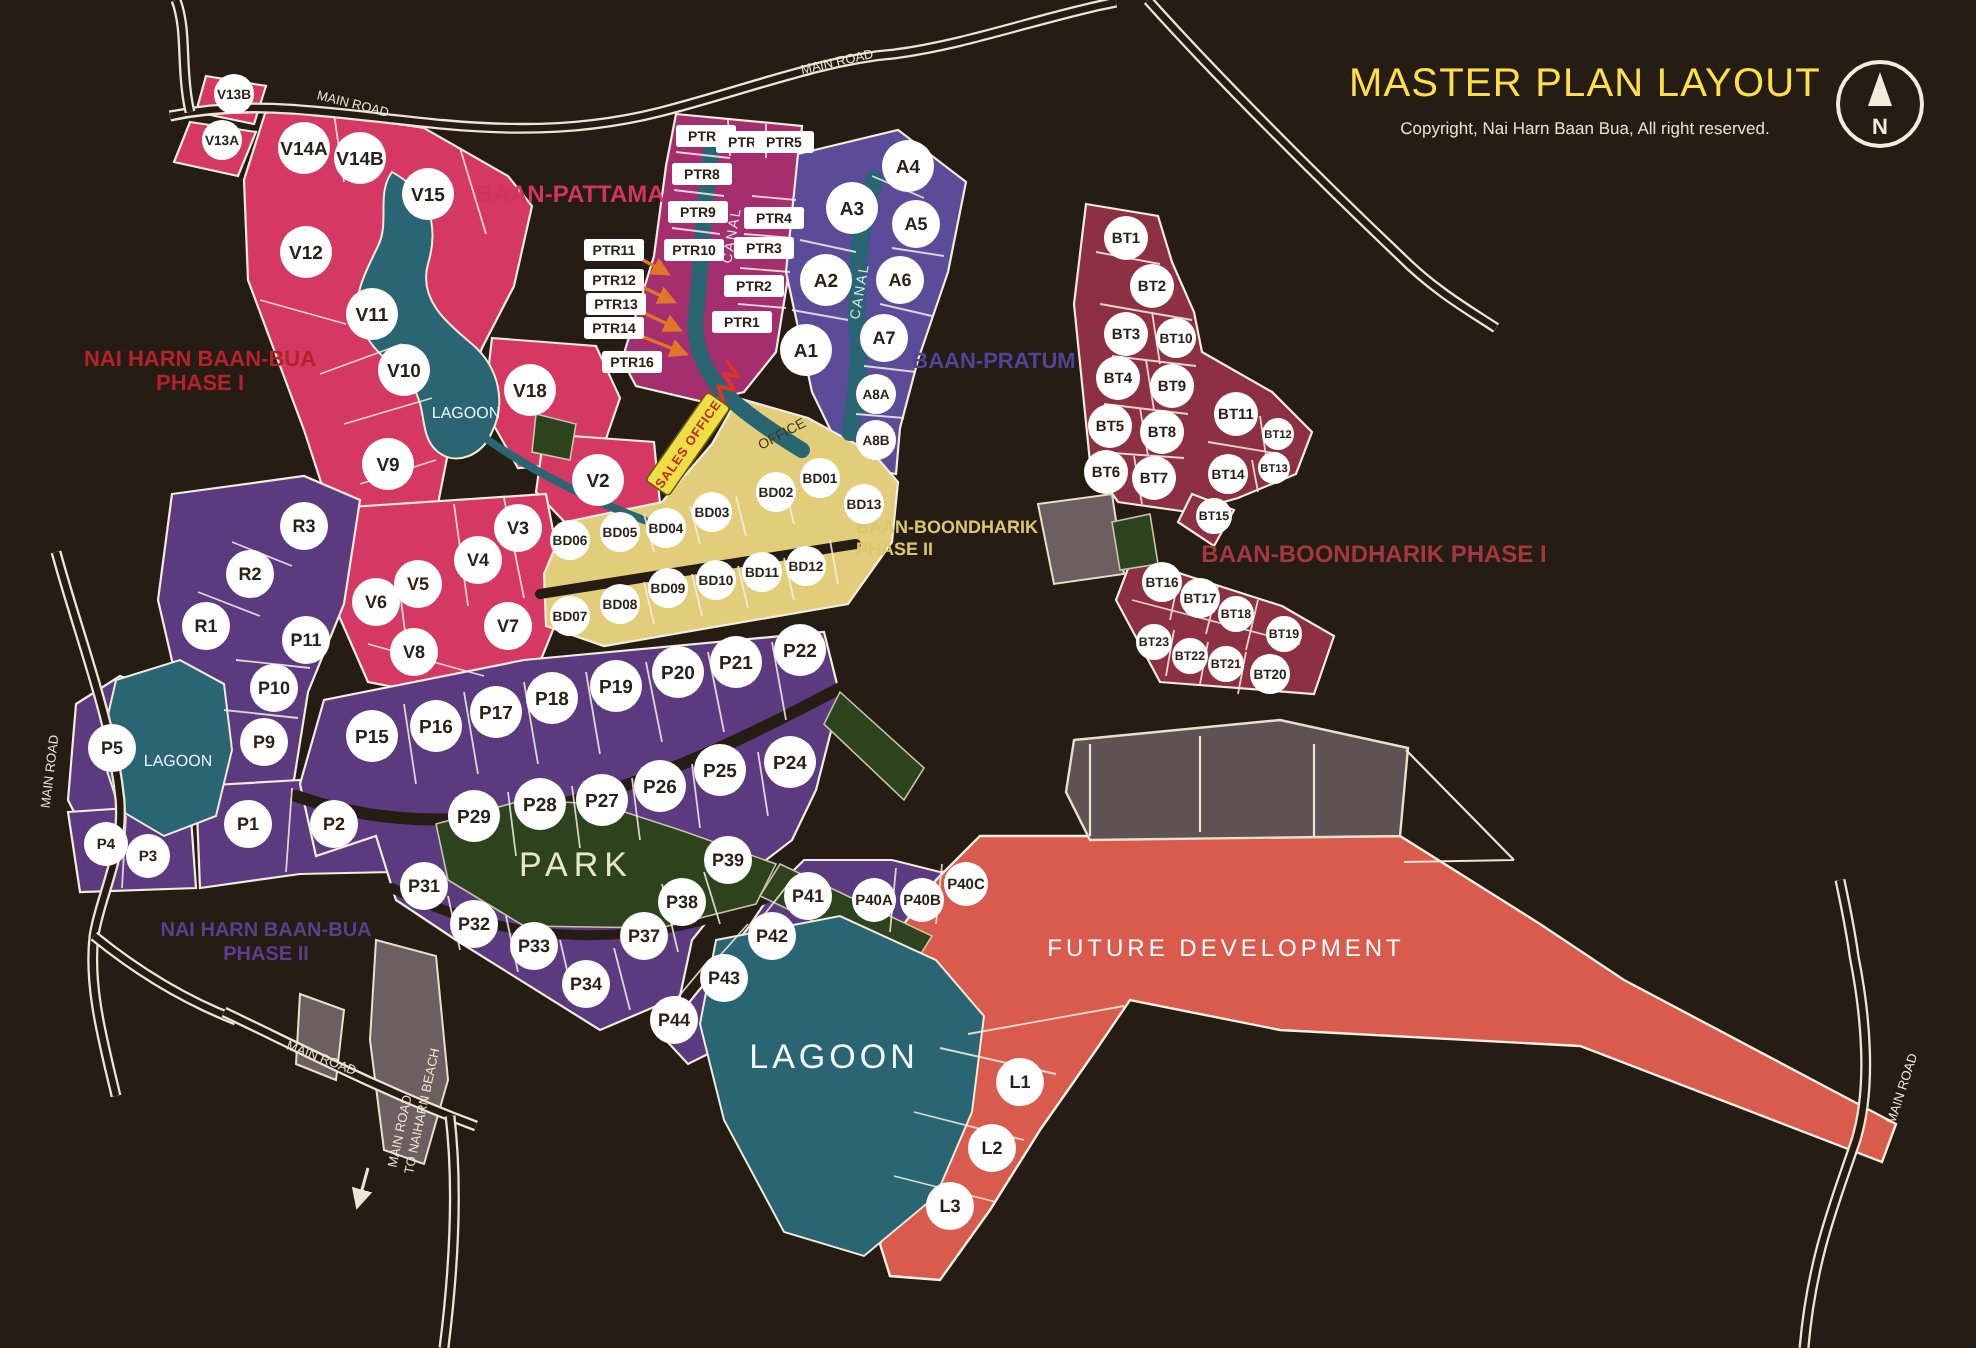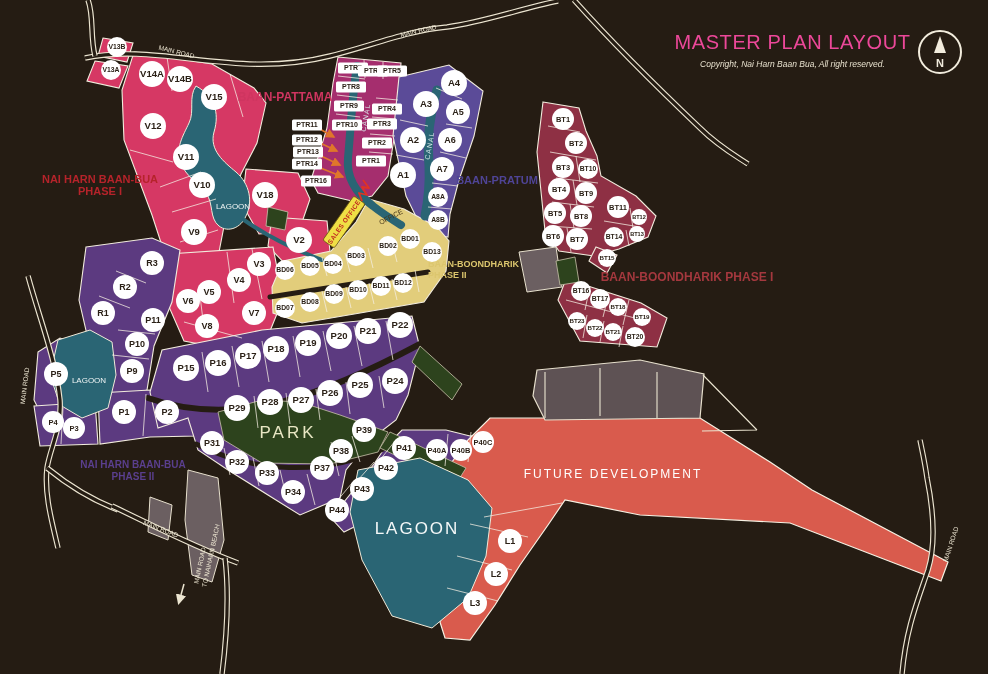--- a/index.html
+++ b/index.html
@@ -26,22 +26,22 @@
   .divline{fill:none;stroke:#f4eee2;stroke-width:0.9;opacity:0.85}
   .detail{fill:none;stroke:var(--road);stroke-width:1.1}
   .road-o{fill:none;stroke:var(--road);stroke-width:5.5}
   .road-i{fill:none;stroke:var(--bg);stroke-width:3.2}
   .mk{cursor:pointer}
   .mk circle,.mk rect{fill:#ffffff}
   .mk text{fill:var(--ink);font-weight:bold;font-family:"Liberation Sans",sans-serif}
   .arealabel{font-family:"Liberation Sans",sans-serif}
   .roadlabel{font-family:"Liberation Sans",sans-serif;fill:var(--road)}
   .title-block{position:absolute;left:645px;top:31px;width:295px;text-align:center;}
-  .title-block .title{color:#ec4899;font-size:20px;letter-spacing:0.6px;font-weight:normal;}
-  .title-block .copyright{color:#e7e0cd;font-size:8.5px;margin-top:5px;font-style:italic;}
+  .title-block .title{color:#fde047;font-size:20px;letter-spacing:0.6px;font-weight:normal;}
+  .title-block .copyright{color:#e7e0cd;font-size:8.5px;margin-top:5px;}
 </style>
 </head>
 <body>
 
 <div class="stage" style="--bg: #251c13; --pink: #d63864; --magenta: #a52e6e; --purple: #5b4b98; --darkred: #8e3044; --tan: #e2cd7b; --violet: #5c3a80; --teal: #2a6574; --green: #2d431d; --red: #d95b4d; --grey: #6b5f61; --greybrown: #5e5254; --road: #ece5d1; --ink: #2b2117; --orange: #e0762a; --banner: #efdf45; --bannertext: #c02b20;">
   <svg id="map" width="988" height="674" viewBox="0 0 988 674">
       <defs>
         <marker id="ah-orange" markerWidth="6" markerHeight="6" refX="5" refY="3" orient="auto">
           <path d="M0,0 L6,3 L0,6 Z" fill="#e0762a"></path>
         </marker>

